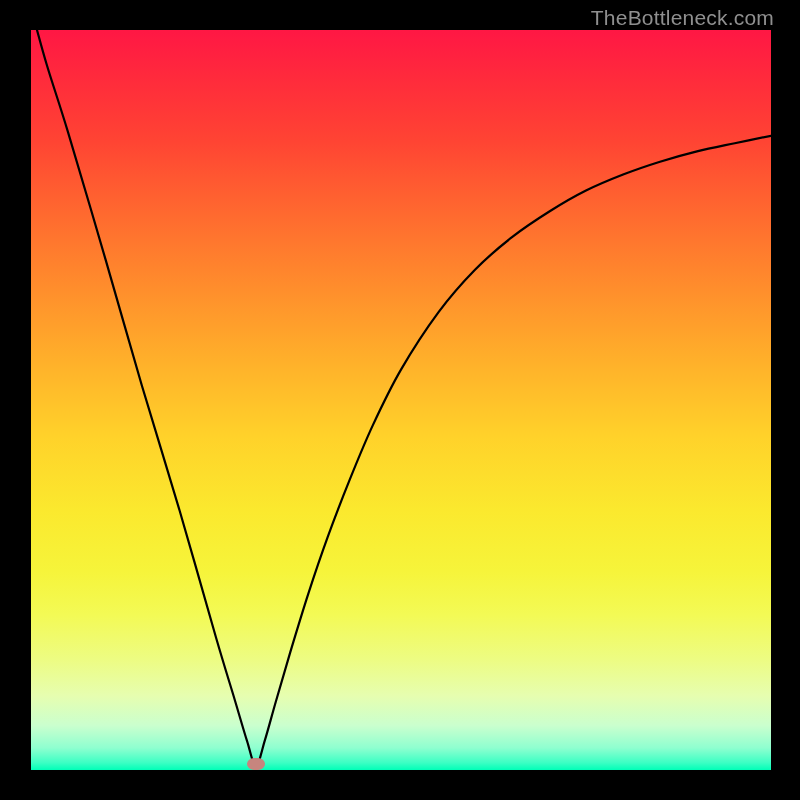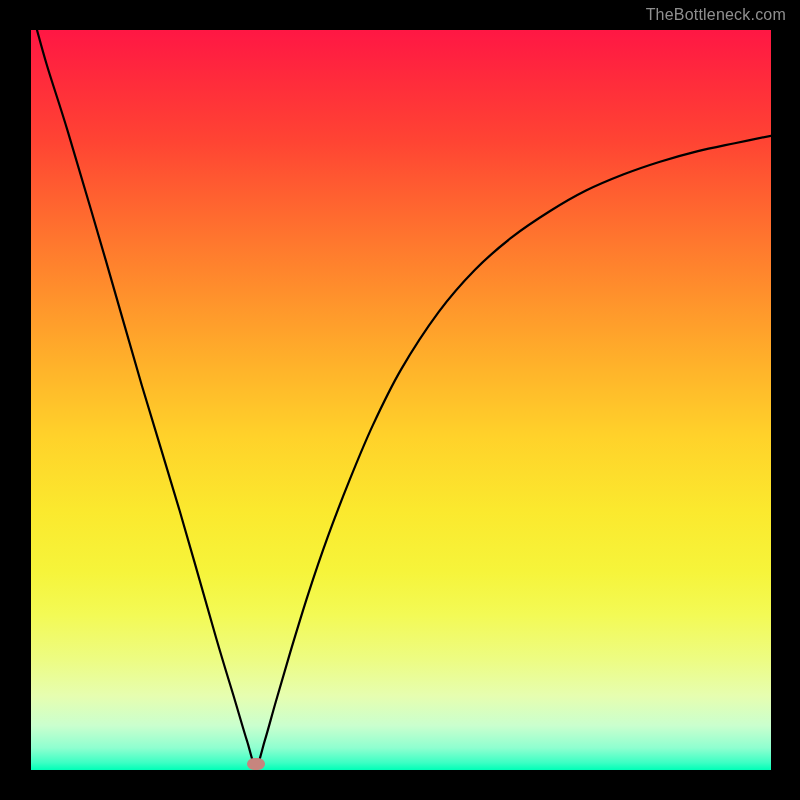--- a/index.html
+++ b/index.html
@@ -53,23 +53,23 @@
     position: absolute;
     width: 18px;
     height: 12px;
     border-radius: 7px / 6px;
     background: #c7857e;
     transform: translate(-50%, -50%);
   }
   .watermark {
     position: absolute;
     top: 6px;
-    right: 14px;
+    right: 26px;
     color: #8f8f8f;
-    font-size: 16px;
+    font-size: 21px;
     letter-spacing: 0.2px;
     font-weight: 500;
     user-select: none;
   }
 </style>
 </head>
 <body>
 
 <div class="frame">
 

